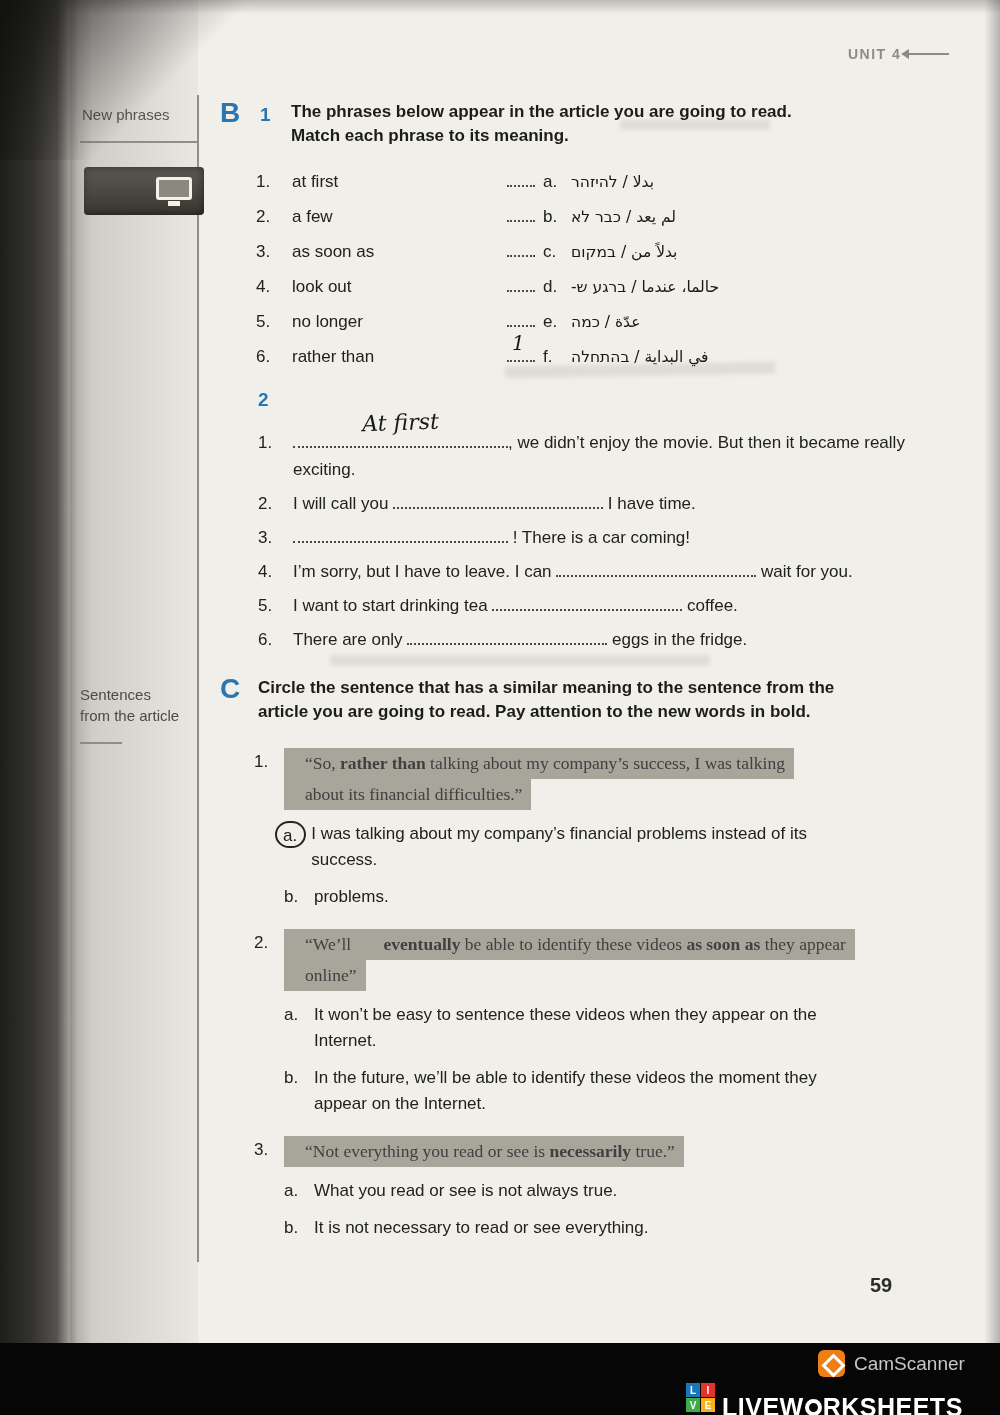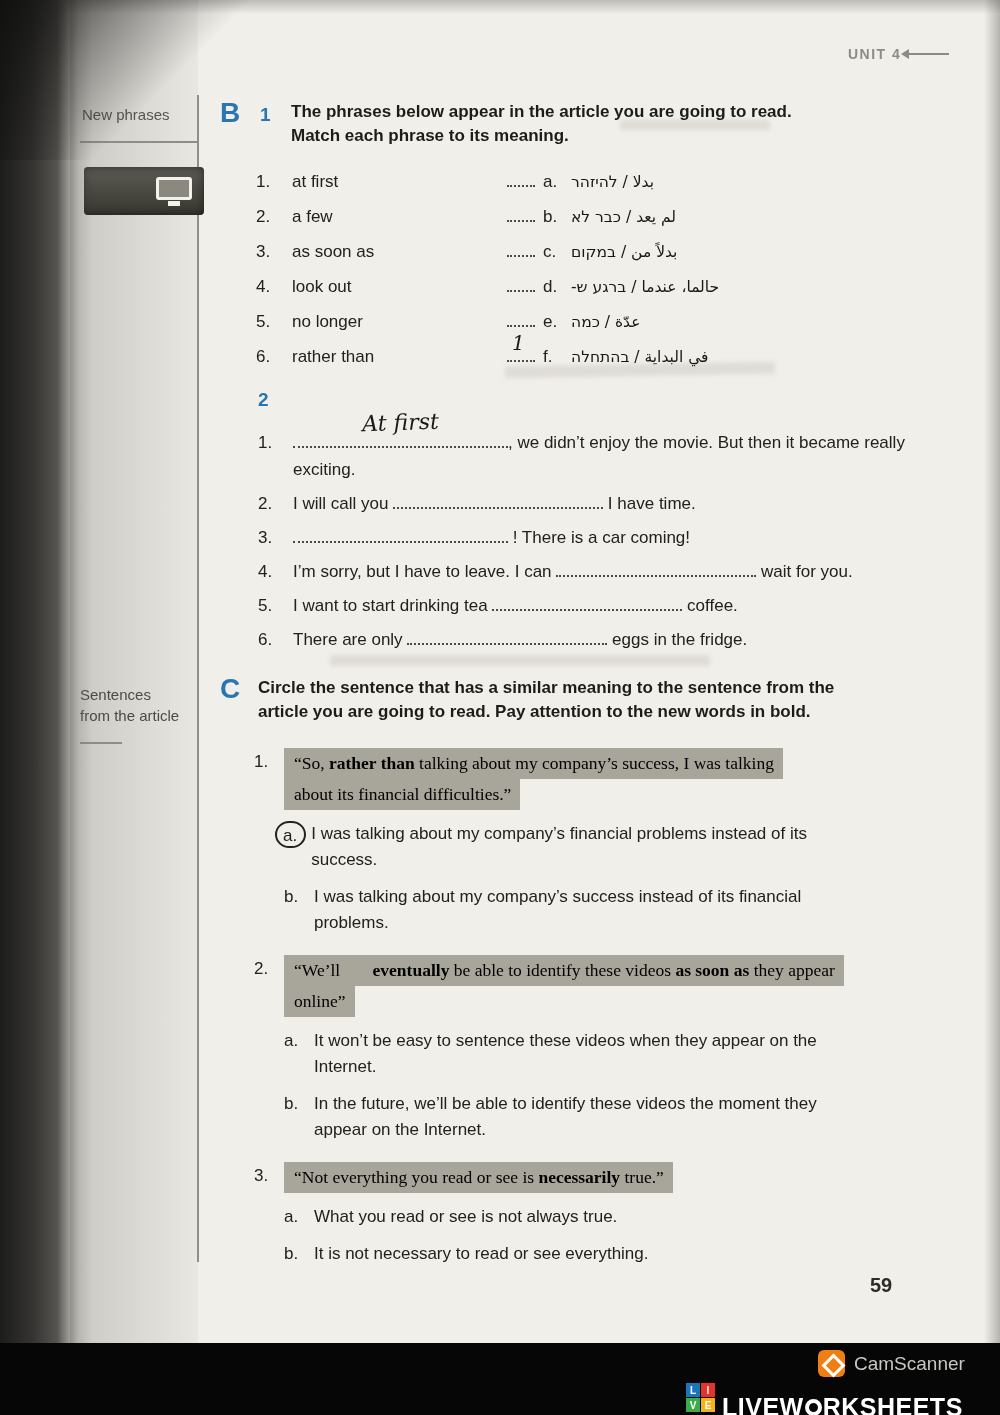--- a/index.html
+++ b/index.html
@@ -67,22 +67,22 @@
   .sent-row .mnum { position:absolute; left:38px; top:0; }
   .blank { display:inline-block; border-bottom:2px dotted #4a4a44; height:13px; position:relative; vertical-align:baseline; }
   .hand-answer { position:absolute; left:0; right:0; top:-26px; text-align:center; font-size:22px; transform:rotate(-2deg); }
   
   .section-c { position:absolute; left:220px; top:676px; width:690px; }
   .c-head { display:flex; }
   .c-head .sec-letter { width:38px; }
   .c-items { margin-top:24px; }
   .c-item { position:relative; padding-left:64px; margin-bottom:19px; }
   .cnum { position:absolute; left:34px; top:4px; font-size:17px; }
-  .qline { display:table; background:#a8a59a; color:#000000; font-family:"Liberation Serif", serif;
-    font-size:17.5px; line-height:26px; padding:2px 9px 3px 10px; }
+  .qline { display:table; background:#a8a59a; color:#404040; font-family:"Liberation Serif", serif;
+    font-size:17.5px; line-height:26px; padding:2px 9px 3px 21px; }
   .opt { display:flex; margin-top:11px; }
   .opt-letter { flex:none; width:30px; font-size:17px; line-height:26px; }
   .opt-letter.circled { width:auto; height:27px; border:2px solid #24241f; border-radius:50% / 55%;
     padding:0 7px 1px 6px; margin-left:-9px; margin-right:5px; }
   .opt-text { font-size:17px; line-height:26px; }
   
   .bottom-bar { position:absolute; left:0; top:1343px; width:1000px; height:72px; background:#060606; z-index:8; }
   .camscanner { position:absolute; left:818px; top:7px; display:flex; align-items:center; gap:9px; }
   .cs-icon { width:27px; height:27px; border-radius:6px; background:#f07f13; position:relative; }
   .cs-icon::after { content:''; position:absolute; left:7px; top:7px; width:11px; height:11px;
@@ -259,21 +259,20 @@
       <div class="opt">
         <span class="opt-letter circled">a.</span>
         <span class="opt-text">
           <div>I was talking about my company’s financial problems instead of its</div>
           <div>success.</div>
         </span>
       </div>
       <div class="opt">
         <span class="opt-letter">b.</span>
         <span class="opt-text">
-          <div>I was talking about my company’s success instead of its financial</div>
           <div>problems.</div>
         </span>
       </div>
     </div>
 
     <div class="c-item">
       <span class="cnum">2.</span>
       <div>
         <span class="qline">
             <span>“We’ll </span>

